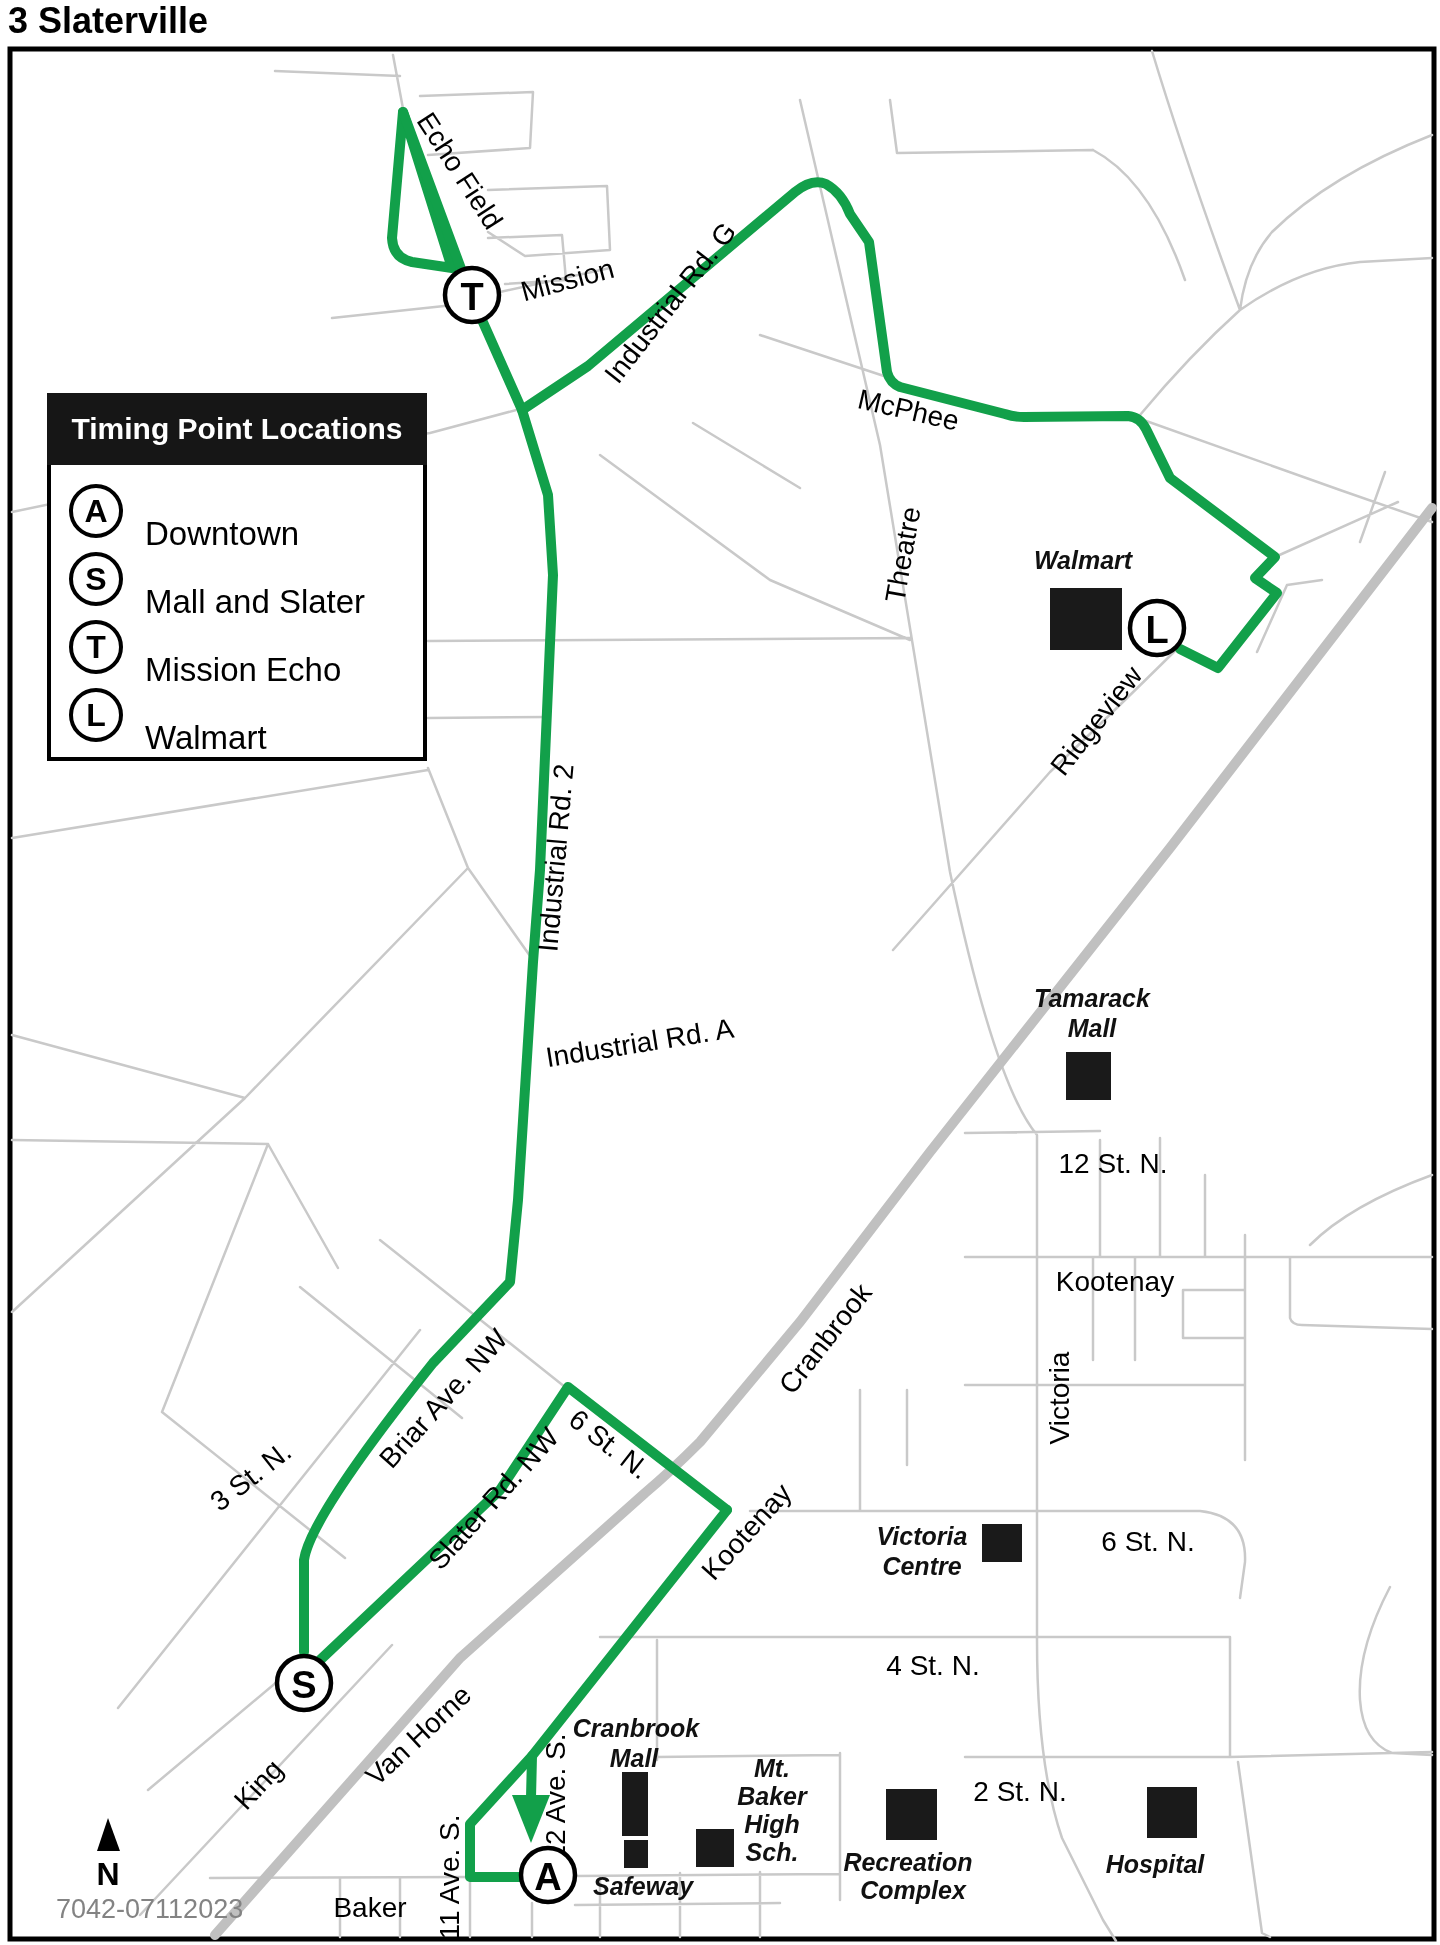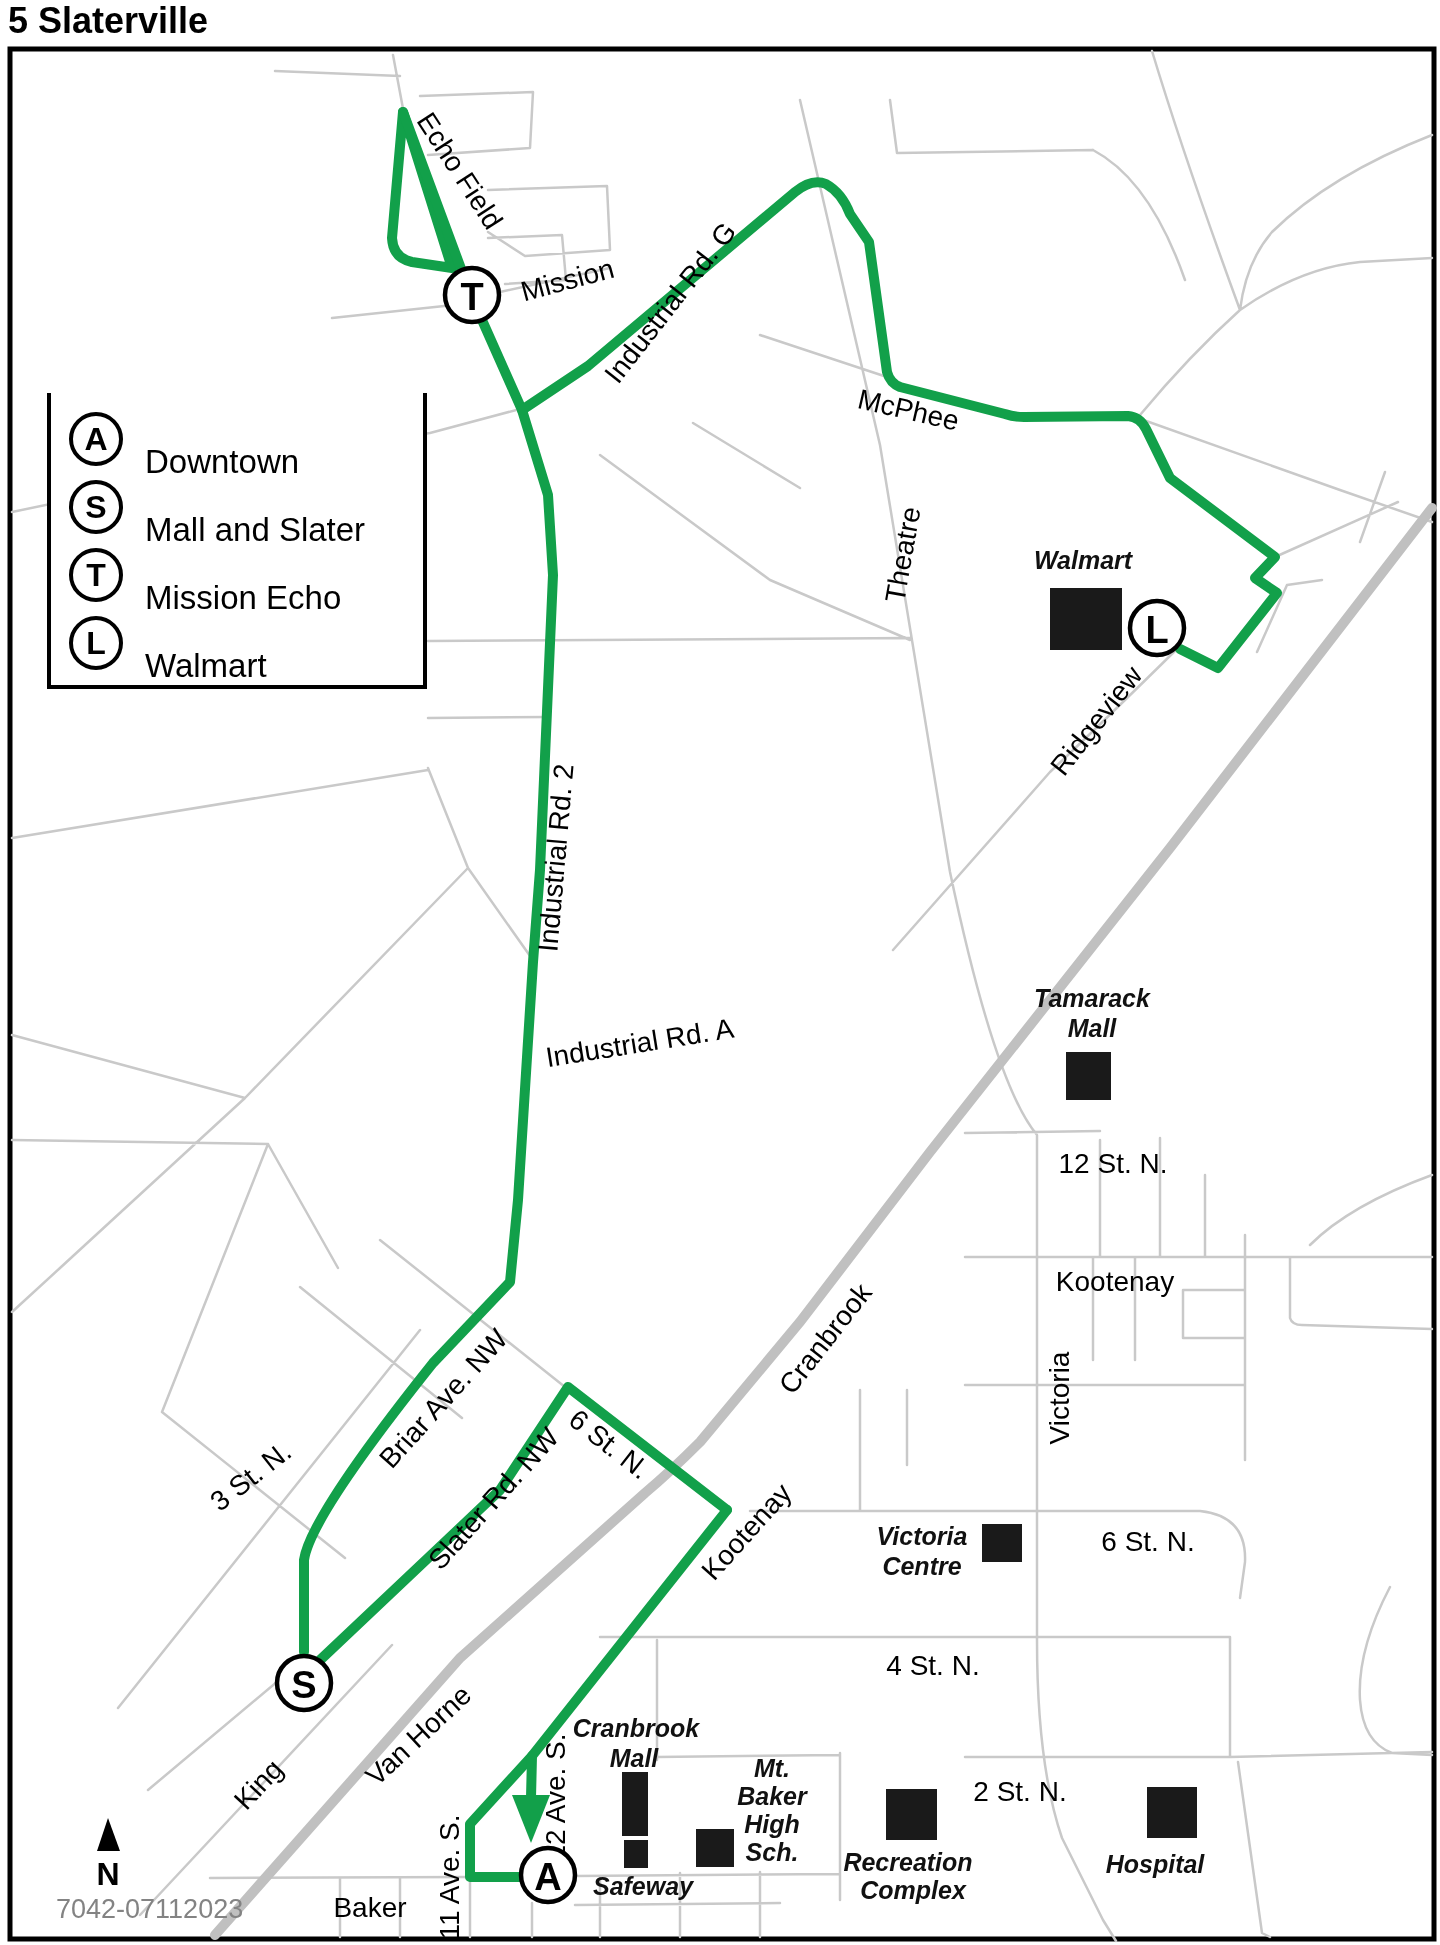--- a/index.html
+++ b/index.html
@@ -22,21 +22,21 @@
         display:flex;align-items:center;justify-content:center;
         font-size:32px;font-weight:bold;color:#000;flex:0 0 auto;}
   .legend-label{margin-left:22px;font-size:33px;color:#000;white-space:nowrap;margin-top:45px;}
   .map-code{position:absolute;left:56px;top:1894px;font-size:27px;color:#838383;}
 </style>
 </head>
 <body>
 
 <div class="page">
 
-  <h1 class="route-title">5 Slaterville</h1>
+  <h1 class="route-title">3 Slaterville</h1>
 
   <svg id="map-svg" width="1440" height="1945" viewBox="0 0 1440 1945">
 
     <rect x="10" y="49" width="1424" height="1890" fill="#ffffff" stroke="#000" stroke-width="5"></rect>
 
     <path fill="none" stroke="var(--road)" stroke-width="2.5" stroke-linecap="round" stroke-linejoin="round" d="
       M275,71 L400,76  M393,55 L404,114
       M420,96 L533,92 L530,148 L428,155
       M488,190 L607,186 L610,250 L525,256 L488,232
       M488,238 L562,235 L566,280 L505,284
@@ -171,20 +171,21 @@
           <text x="304" y="1685" text-anchor="middle" dominant-baseline="central" class="tp-letter">S</text>
         </g>
         <g>
           <circle cx="548" cy="1875" r="27" fill="#fff" stroke="#000" stroke-width="4.5"></circle>
           <text x="548" y="1877" text-anchor="middle" dominant-baseline="central" class="tp-letter">A</text>
         </g>
       </g>
   </svg>
 
   <div class="legend">
+    <div class="legend-header">Timing Point Locations</div>
     <div class="legend-body">
       <div class="legend-row">
         <div class="legend-circle">A</div>
         <div class="legend-label">Downtown</div>
       </div>
       <div class="legend-row">
         <div class="legend-circle">S</div>
         <div class="legend-label">Mall and Slater</div>
       </div>
       <div class="legend-row">

